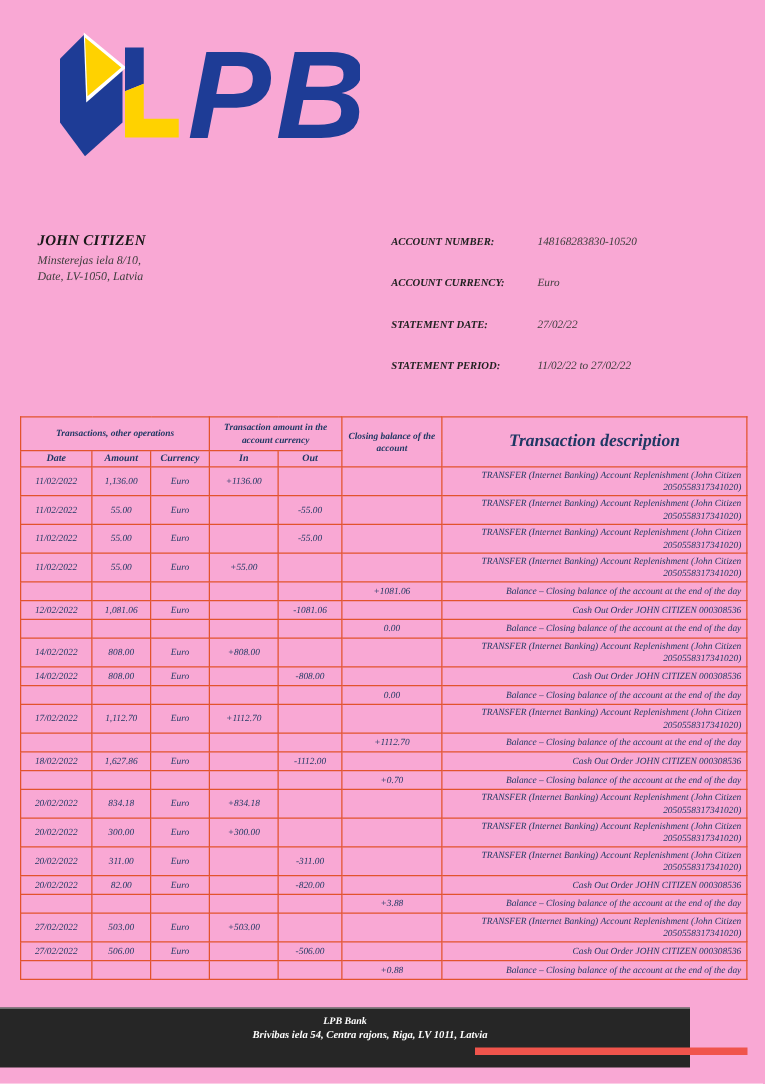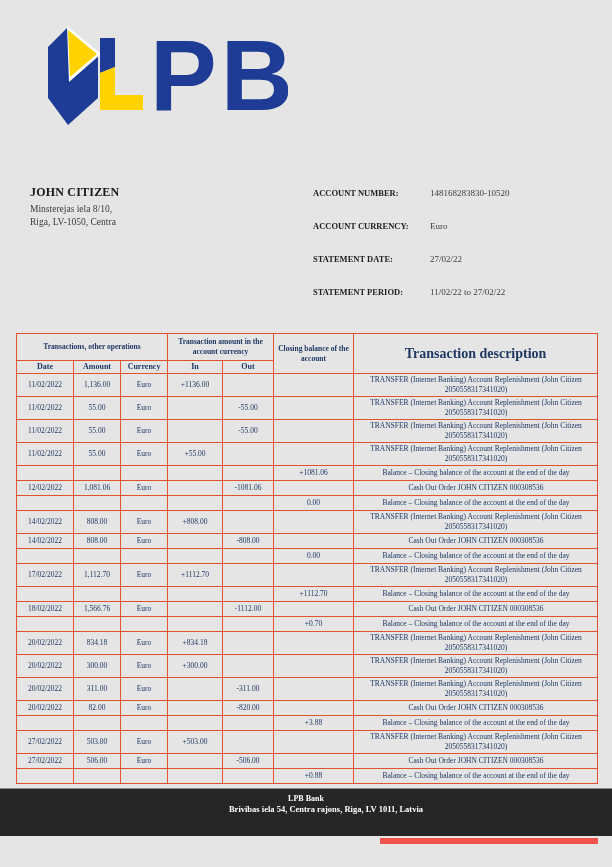--- a/index.html
+++ b/index.html
@@ -1,22 +1,23 @@
 <!DOCTYPE html>
 <html><head>
 <meta charset="utf-8">
 <style>
   html,body{margin:0;padding:0;background:#fff;}
   .page{
     position:relative;
     width:612px;height:867px;
-    background:#e5e5e5;
+    background:#f9a8d4;
     overflow:hidden;
     font-family:"Liberation Serif", serif;
     color:#1f1f1f;
+    font-style:italic;
   }
   
   .logo-area{position:absolute;left:48px;top:23px;width:240px;height:110px;}
   
   .info-row{position:absolute;left:0;top:185px;width:612px;}
   .customer{position:absolute;left:30px;top:0;}
   .customer .name{font-weight:bold;font-size:12px;letter-spacing:.2px;color:#191919;margin-bottom:3px;}
   .customer .addr{font-size:9.5px;color:#3c3c3c;line-height:13px;}
   .account-info{position:absolute;left:313px;top:2px;display:grid;grid-template-columns:97px auto;column-gap:12px;row-gap:0;gap:20px;}
   .account-info .lbl{font-weight:bold;font-size:8.5px;color:#222;line-height:13px;}
@@ -37,25 +38,25 @@
   table.stmt th, table.stmt td{
     border:1.6px solid #e2532d;
     padding:1px 3px;
     vertical-align:middle;
     text-align:center;
     line-height:10px;
   }
   table.stmt th{font-weight:bold;}
   table.stmt th.grp{font-size:7.5px;padding:3px 2px;}
   table.stmt th.sub{font-size:8px;padding:1px 2px;}
-  table.stmt td.desc{text-align:center;padding-left:5px;padding-right:4px;}
+  table.stmt td.desc{text-align:right;padding-left:5px;padding-right:4px;}
   table.stmt td{height:12px;}
   
   .footer-bar{
-    position:absolute;left:0;top:788px;width:612px;height:47px;
+    position:absolute;left:0;top:806px;width:552px;height:47px;
     background:#262626;border-top:1px solid #8a8a8a;
     text-align:center;color:#fff;
   }
   .footer-bar .bank{font-weight:bold;font-size:8px;line-height:11px;margin-top:4px;}
   .footer-bar .addr{font-weight:bold;font-size:8.5px;line-height:11px;padding-left:40px;}
   .footer-bar .contact{font-weight:bold;font-size:8.5px;line-height:12px;color:#e85048;}
   
   .watermark{
     position:absolute;left:243px;top:785px;width:369px;
     font-family:"Liberation Sans", sans-serif;
@@ -87,21 +88,21 @@
       </g>
 
       <text x="102" y="87" font-family="Liberation Sans, sans-serif" font-weight="bold" font-size="100" letter-spacing="4" fill="#1e3c96">PB</text>
     </svg>
   </div>
 
   <div class="info-row">
     <div class="customer">
       <div class="name">JOHN CITIZEN</div>
       <div class="addr">Minsterejas iela 8/10,</div>
-      <div class="addr">Riga, LV-1050, Centra</div>
+      <div class="addr">Date, LV-1050, Latvia</div>
     </div>
     <div class="account-info">
       <div class="lbl">ACCOUNT NUMBER:</div>
       <div class="val">148168283830-10520</div>
       <div class="lbl">ACCOUNT CURRENCY:</div>
       <div class="val">Euro</div>
       <div class="lbl">STATEMENT DATE:</div>
       <div class="val">27/02/22</div>
       <div class="lbl">STATEMENT PERIOD:</div>
       <div class="val">11/02/22 to 27/02/22</div>
@@ -239,21 +240,21 @@
             <td></td>
             <td></td>
             <td></td>
             <td></td>
             <td></td>
             <td>+1112.70</td>
             <td class="desc">Balance – Closing balance of the account at the end of the day</td>
           </tr>
           <tr>
             <td>18/02/2022</td>
-            <td>1,566.76</td>
+            <td>1,627.86</td>
             <td>Euro</td>
             <td></td>
             <td>-1112.00</td>
             <td></td>
             <td class="desc">Cash Out Order JOHN CITIZEN 000308536</td>
           </tr>
           <tr>
             <td></td>
             <td></td>
             <td></td>

